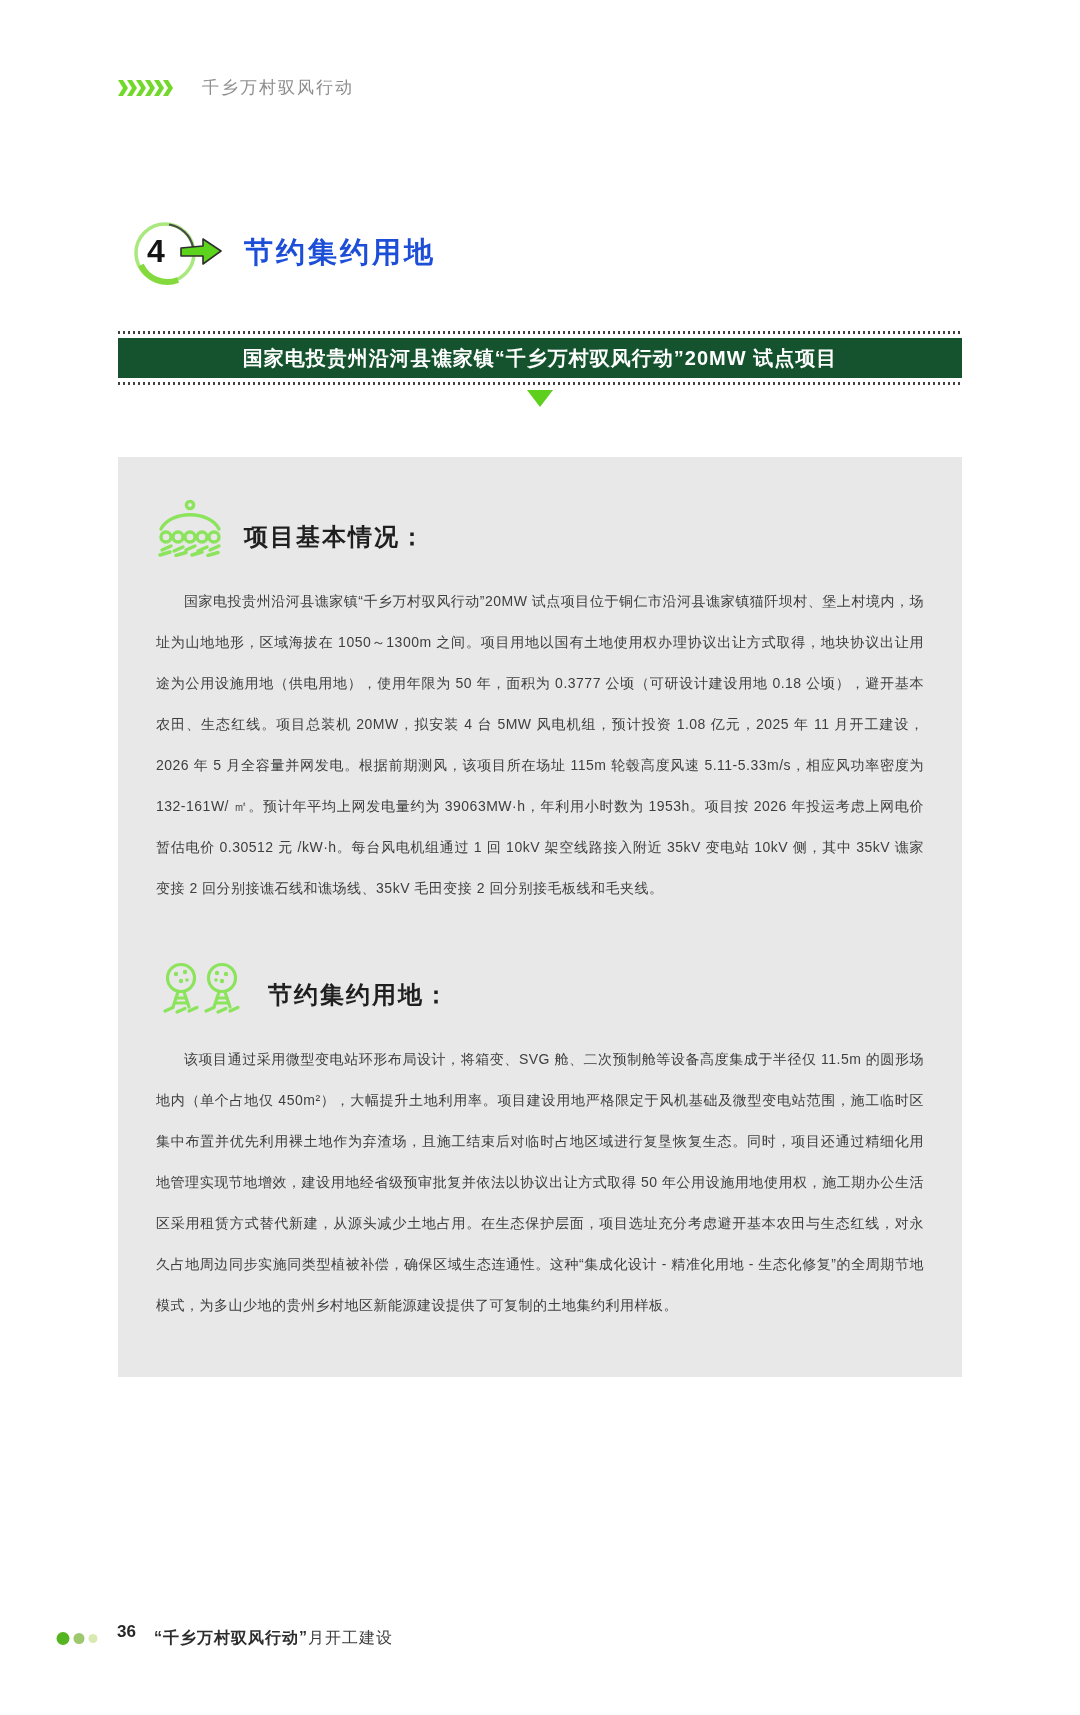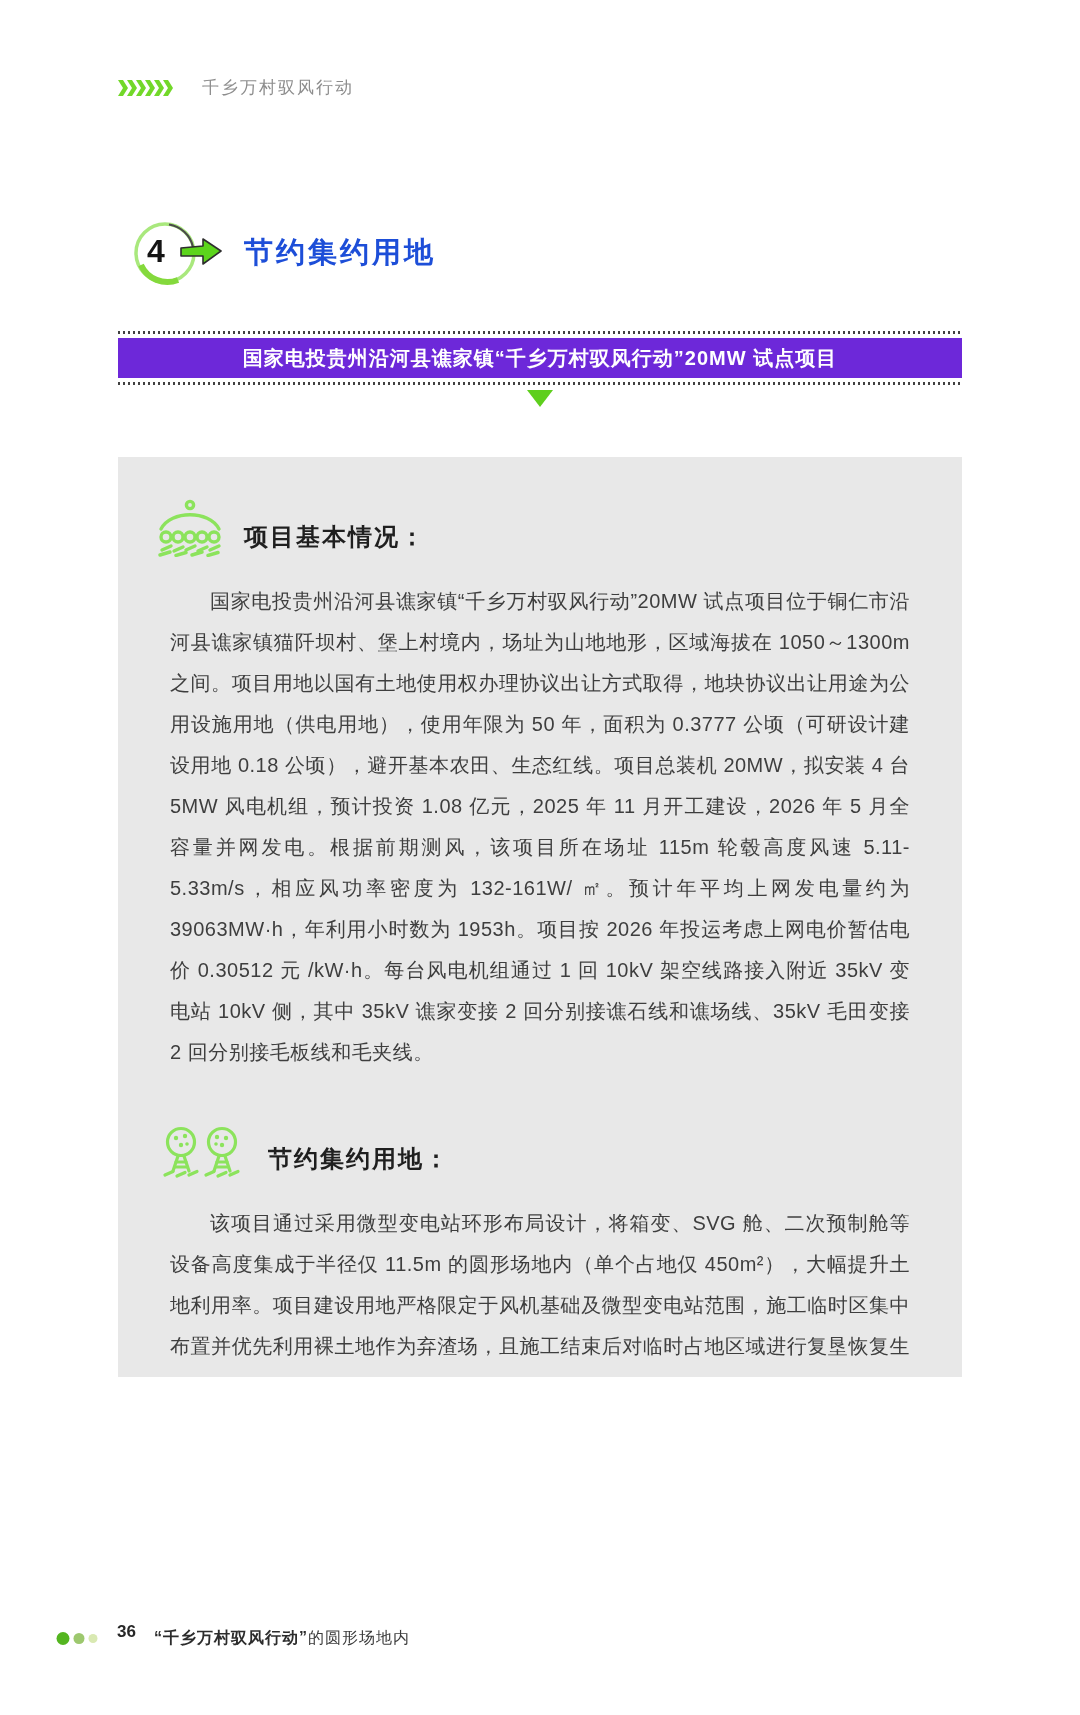--- a/index.html
+++ b/index.html
@@ -32,21 +32,21 @@
     margin:0;font-size:29px;font-weight:bold;color:#1d4ed8;letter-spacing:3px;
   }
   
   .banner-block{position:absolute;top:331px;left:118px;width:844px;}
   .dotline{
     height:3px;
     background:repeating-linear-gradient(90deg,#414141 0 2px,transparent 2px 5px);
   }
   .banner{
     margin:4px 0;height:40px;
-    background:#6d28d9;
+    background:#14532d;
     display:flex;align-items:center;justify-content:center;
     color:#ffffff;font-weight:bold;font-size:20px;letter-spacing:1px;
   }
   .tri{
     position:absolute;top:390px;left:527px;
     width:0;height:0;
     border-left:13px solid transparent;
     border-right:13px solid transparent;
     border-top:17px solid #5ecf1d;
   }
@@ -55,21 +55,21 @@
     position:absolute;top:457px;left:118px;width:844px;height:920px;
     background:#e8e8e8;box-sizing:border-box;
     padding:42px 38px 40px 38px;overflow:hidden;
   }
   .blk-head{display:flex;align-items:flex-end;gap:20px;margin:0 0 24px 0;}
   .blk-head.second{margin-top:52px;}
   .blk-head h2{
     margin:0 0 4px 0;font-size:24px;font-weight:bold;color:#1f1f1f;letter-spacing:2px;
   }
   .graybox p{
-    margin:14px;font-size:20px;line-height:41px;color:#3e3e3e;
+    margin:0;font-size:14px;line-height:41px;color:#3e3e3e;
     text-align:justify;text-indent:2em;letter-spacing:0.5px;
   }
   
   .footer{
     position:absolute;top:1622px;left:55px;
     display:flex;align-items:center;
     font-size:16px;color:#3b3b3b;
   }
   .footer .pagenum{font-weight:bold;color:#272727;font-size:17px;margin:0 0 12px 10px;}
   .footer .ftitle{margin-left:18px;letter-spacing:1px;}
@@ -171,16 +171,16 @@
 
   </div>
 
   <div class="footer">
     <svg width="52" height="15" viewBox="0 0 52 15">
       <circle cx="8" cy="7.5" r="6.5" fill="#54b520"></circle>
       <circle cx="24" cy="7.5" r="5.5" fill="#9dc86e"></circle>
       <circle cx="38" cy="7.5" r="4.5" fill="#d9e9b2"></circle>
     </svg>
     <span class="pagenum">36</span>
-    <span class="ftitle"><b>“千乡万村驭风行动”</b><span>的圆形场地内</span></span>
+    <span class="ftitle"><b>“千乡万村驭风行动”</b><span>月开工建设</span></span>
   </div>
 
 </div>
 
 </body></html>

